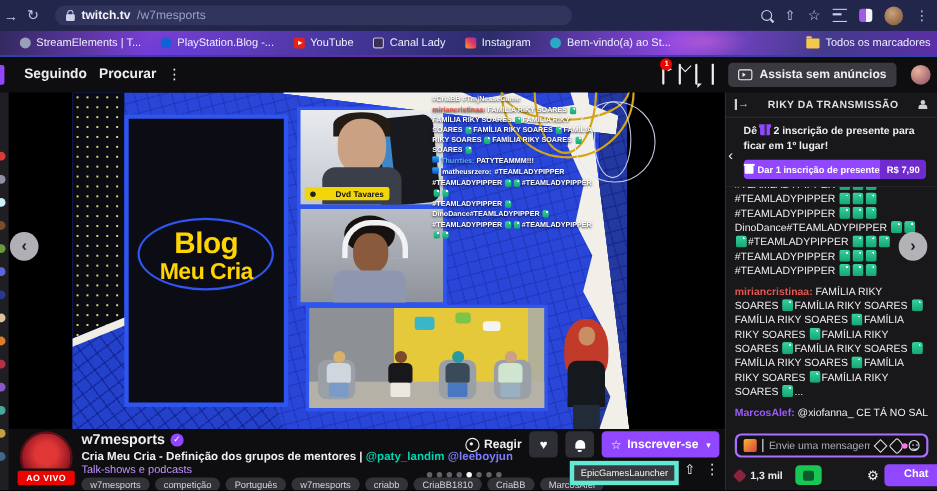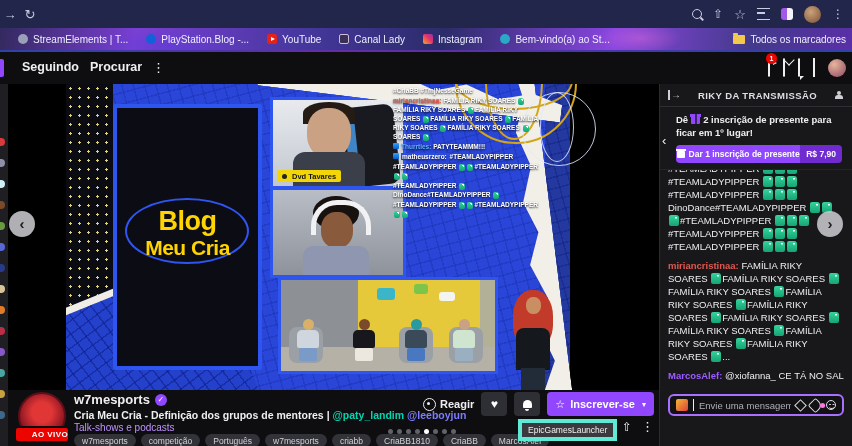--- a/index.html
+++ b/index.html
@@ -112,21 +112,21 @@
   .band-right .net{left:0;top:0;width:100%;height:100%;opacity:.6;}
   .cam{position:absolute;border:3px solid #2f55f0;overflow:hidden;z-index:3;}
   .cam1{left:262px;top:13px;width:130px;height:86px;background:linear-gradient(180deg,#e8eaee,#c2c7cf);}
   .chair{position:absolute;right:6px;top:6px;width:58px;height:80px;background:#191a20;border-radius:10px;
     transform:rotate(-6deg);}
   .chair::after{content:"";position:absolute;left:8px;top:10px;width:10px;height:55px;background:#3f86c8;border-radius:5px;}
   .head1{position:absolute;left:34px;top:8px;width:44px;height:50px;background:#caa183;border-radius:45%;}
   .hair1{position:absolute;left:30px;top:2px;width:52px;height:22px;background:#241b14;border-radius:50% 50% 0 0;}
   .body1{position:absolute;left:20px;top:52px;width:72px;height:34px;background:#3a3f4a;border-radius:12px 12px 0 0;}
   .cam-label{position:absolute;left:4px;bottom:4px;background:#f2d60a;color:#141414;font-size:7.5px;
-    font-weight:bold;padding:1.5px 5px;border-radius:2px;display:flex;align-items:center;gap:5px;z-index:2;margin-top:40px;}
+    font-weight:bold;padding:1.5px 5px;border-radius:2px;display:flex;align-items:center;gap:18px;z-index:2;margin-top:40px;}
   .cam-label i{width:5px;height:5px;background:#222;border-radius:50%;}
   .cam2{left:262px;top:103px;width:130px;height:85px;background:linear-gradient(180deg,#b9bec6,#8e939b);}
   .hair2{position:absolute;left:40px;top:6px;width:46px;height:34px;background:#17120f;border-radius:50%;}
   .phones{position:absolute;left:38px;top:10px;width:50px;height:30px;border:5px solid #f2f2f4;
     border-bottom:none;border-radius:26px 26px 0 0;}
   .head2{position:absolute;left:48px;top:22px;width:32px;height:36px;background:#8a5a3c;border-radius:45%;}
   .body2{position:absolute;left:30px;top:56px;width:66px;height:30px;background:#8f96b0;border-radius:10px 10px 0 0;}
   .cam3{left:270px;top:193px;width:214px;height:91px;
     background:linear-gradient(90deg,#8d9196 0 36%,#e5c93a 36% 93%,#b3b098 93%);}
   .mural{position:absolute;border-radius:3px;}
@@ -168,21 +168,21 @@
   .it-legs{position:absolute;left:16px;top:78px;width:24px;height:22px;background:#222b38;}
   
   .nav-arrow{position:absolute;width:26px;height:26px;border-radius:50%;background:rgba(200,200,205,.88);
     color:#1f1f23;font-size:15px;font-weight:bold;text-align:center;line-height:25px;z-index:60;}
   .tooltip{position:absolute;left:518px;top:419px;background:#3a3a3e;border:4px solid #5eead4;
     color:#f2f2f2;font-size:8.5px;padding:2px 6px;z-index:70;white-space:nowrap;}
   
   .info-bar{position:absolute;left:8px;top:306px;width:652px;height:56px;background:#0e0e10;color:#efeff1;}
   .ch-avatar{position:absolute;left:10px;top:2px;width:44px;height:44px;border-radius:50%;
     background:radial-gradient(circle at 50% 42%,#e03636 0 30%,#8a1420 70%);border:2px solid #5c0f18;}
-  .live-badge{position:absolute;left:6px;top:36px;width:52px;text-align:right;background:#eb0400;color:#fff;
+  .live-badge{position:absolute;left:6px;top:36px;width:52px;text-align:center;background:#eb0400;color:#fff;
     font-size:8px;font-weight:800;letter-spacing:.4px;padding:2px 0;border-radius:4px;border:2px solid #0e0e10;}
   .ch-name-row{position:absolute;left:66px;top:2px;display:flex;align-items:center;gap:5px;}
   .ch-name{font-size:13px;font-weight:bold;}
   .verified{width:12px;height:12px;border-radius:50%;background:#9147ff;color:#fff;font-size:8px;
     text-align:center;line-height:12px;}
   .stream-title{position:absolute;left:66px;top:19px;width:392px;font-size:10.5px;font-weight:600;
     white-space:nowrap;overflow:hidden;}
   .mention{margin-left:3px;font-weight:bold;}
   .category{position:absolute;left:66px;top:32px;font-size:10px;color:#bf94ff;}
   .tags-row{position:absolute;left:66px;top:44px;display:flex;gap:5px;}
@@ -265,20 +265,25 @@
     font-weight:bold;text-align:center;line-height:20px;margin-right:-18px;}
 </style>
 </head>
 <body>
 
 <div class="screen">
 
   <div class="browser-bar">
     <span class="nav-glyph">→</span>
     <span class="nav-glyph">↻</span>
+    <div class="addr-pill">
+      <span class="i-lock"></span>
+      <span class="addr-host">twitch.tv</span>
+        <span class="addr-path">/w7mesports</span>
+    </div>
     <div class="browser-right">
       <span class="i-mag"></span>
       <span class="i-share">⇧</span>
       <span class="i-star">☆</span>
       <span class="i-medialist"></span>
       <span class="i-ext"></span>
       <span class="b-avatar"></span>
       <span class="i-kebab">⋮</span>
     </div>
   </div>
@@ -321,20 +326,24 @@
     <span class="hdr-link" style="left:90px">Procurar</span>
     <span class="hdr-kebab">⋮</span>
     <div class="hdr-right">
       <span class="hicon">
         <span class="i-activity"></span>
         <span class="notif-badge">1</span>
       </span>
       <span class="hicon"><span class="i-env"></span></span>
       <span class="hicon"><span class="i-whisper"></span></span>
       <span class="hicon"><span class="i-bits"></span></span>
+      <div class="ads-btn">
+        <span class="i-monitor"></span>
+        <span>Assista sem anúncios</span>
+      </div>
       <span class="h-avatar"></span>
     </div>
   </div>
 
   <div class="content">
 
     <div class="mini-sidebar" id="miniSidebar">
         <span class="mini-av" style="background: rgb(217, 58, 58); top: 54px;"></span>
         <span class="mini-av" style="background: rgb(144, 144, 168); top: 75px;"></span>
         <span class="mini-av" style="background: rgb(207, 238, 245); top: 96px;"></span>
@@ -526,20 +535,30 @@
         <div class="chat-input">
           <span class="input-badge"></span>
           <span class="caret"></span>
           <span class="placeholder">Envie uma mensagem</span>
           <span class="in-ico i-bits2"></span>
           <span class="in-ico i-rocket">
               <span class="pink-dot"></span>
             </span>
           <span class="in-ico i-smile"></span>
         </div>
+        <div class="chat-bottom-row">
+          <span class="i-points"></span>
+          <span class="points-label">1,3 mil</span>
+          <span class="combo-btn">
+              <span class="combo-face"></span>
+            </span>
+          <span class="chat-bottom-spacer"></span>
+          <span class="i-gear">⚙</span>
+          <span class="chat-btn">Chat</span>
+        </div>
       </div>
     </div>
   </div>
 
   <div class="nav-arrow" style="left:9px;top:211px">‹</div>
   <div class="nav-arrow" style="left:817px;top:211px">›</div>
   <div class="tooltip">EpicGamesLauncher</div>
 </div>
 
 </body></html>

